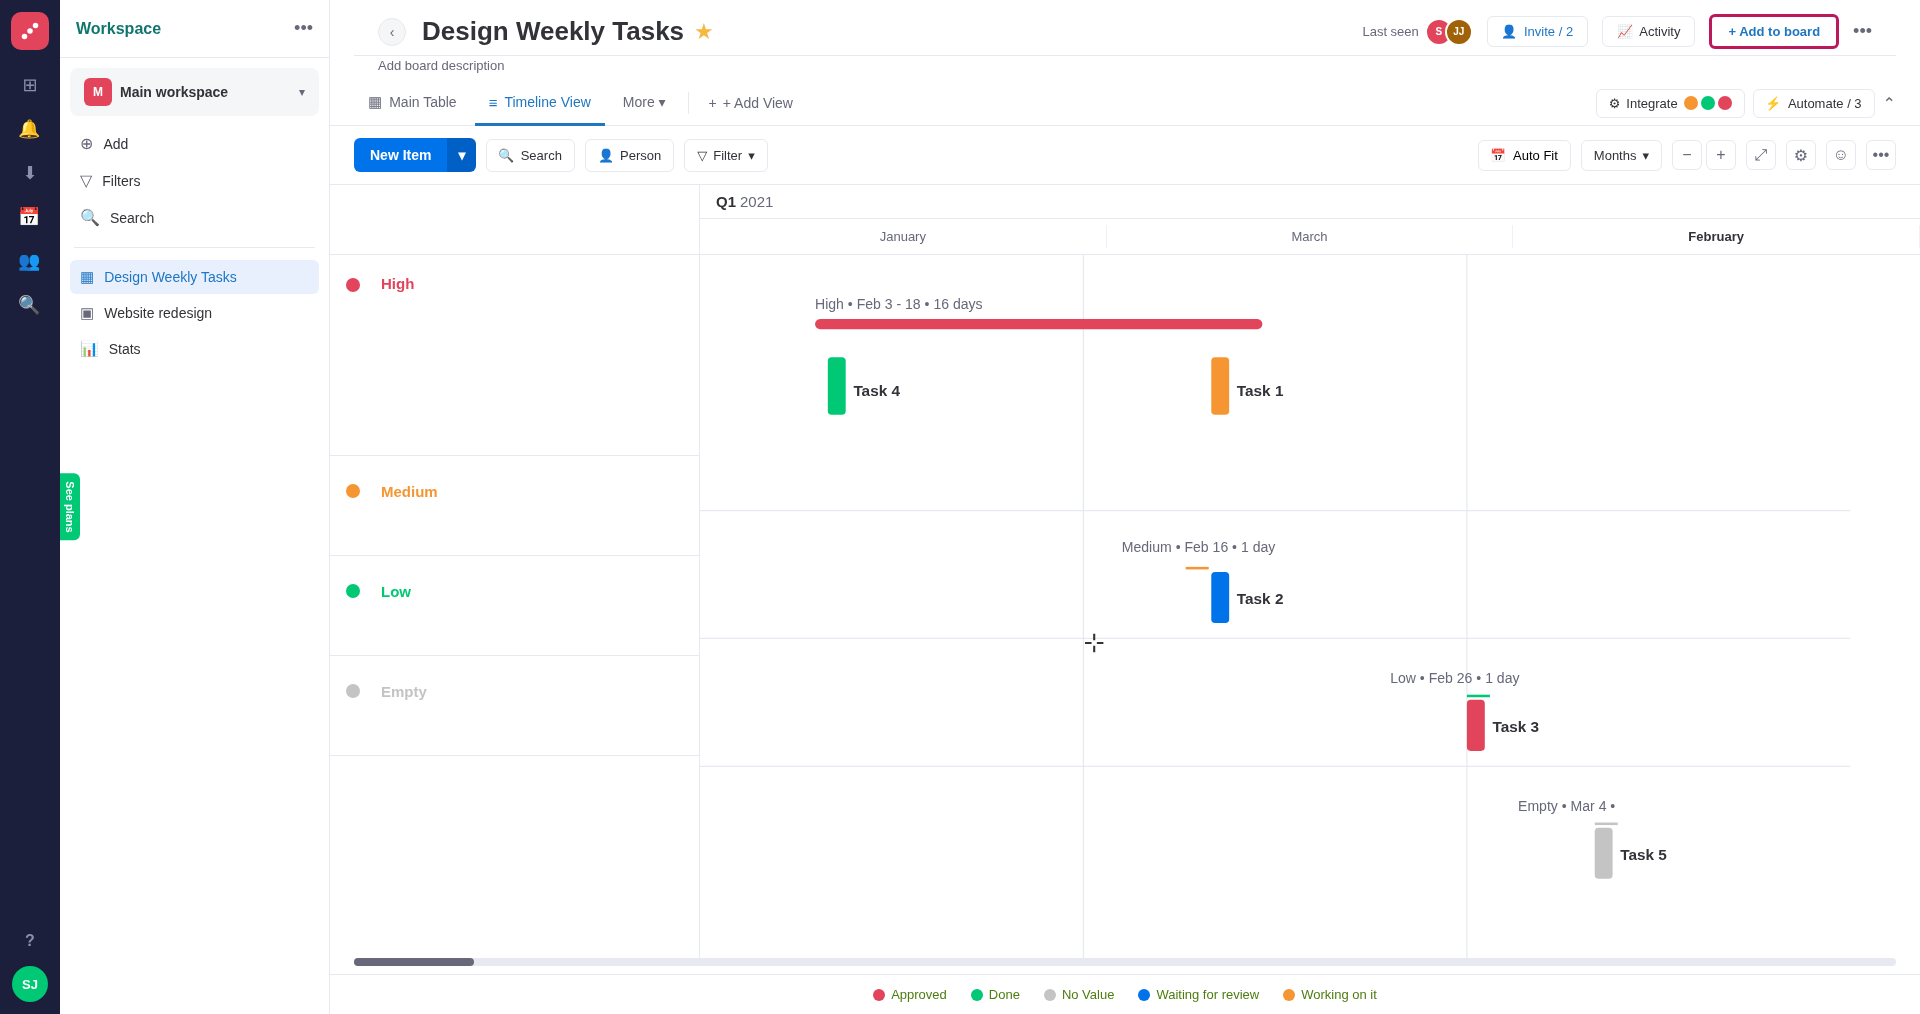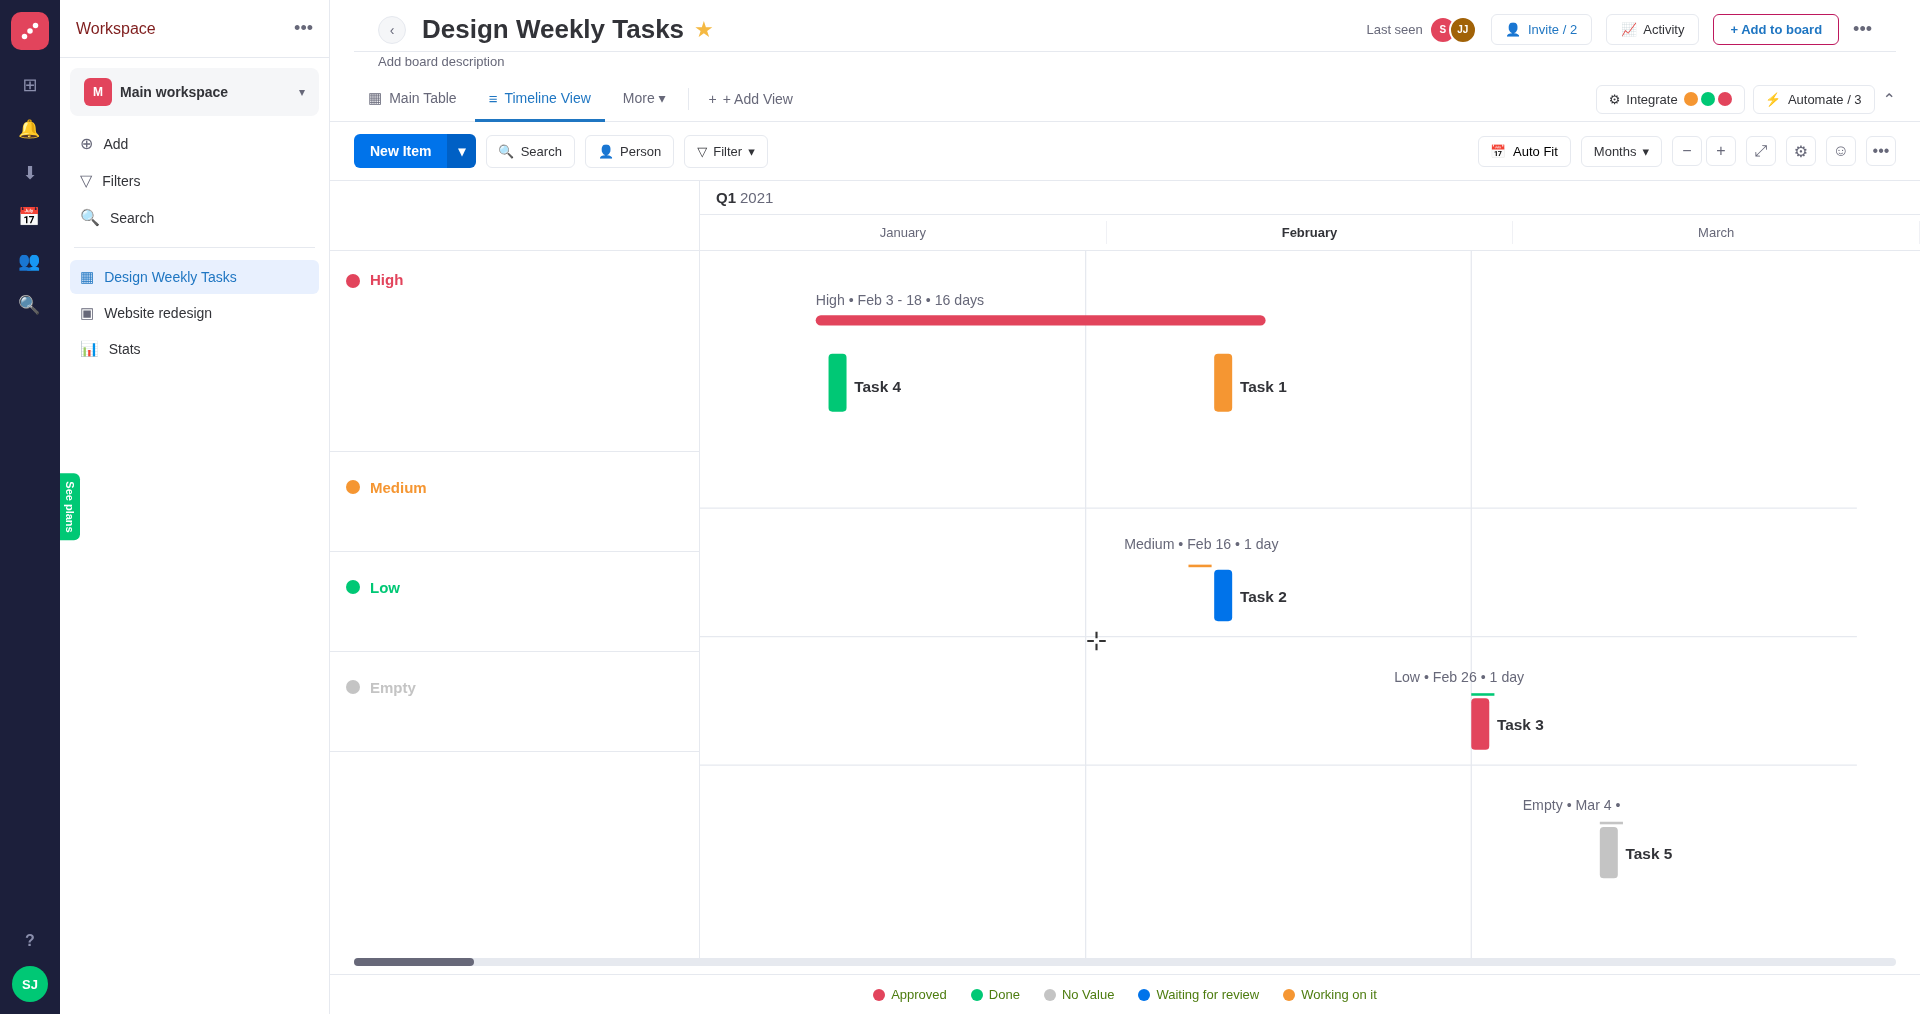--- a/index.html
+++ b/index.html
@@ -67,22 +67,22 @@
     }
     .sidebar-header {
       display: flex;
       align-items: center;
       justify-content: space-between;
       padding: 18px 16px;
       border-bottom: 1px solid #e6e9ef;
     }
     .sidebar-header .workspace-title {
       font-size: 16px;
-      font-weight: 400;
-      color: #7f1d1d;
+      font-weight: 700;
+      color: #0f766e;
     }
     .sidebar-header .more-icon { color: #676879; cursor: pointer; font-size: 18px; }
 
     .workspace-selector {
       display: flex;
       align-items: center;
       padding: 10px 14px;
       background: #f5f6f8;
       margin: 10px 10px 6px;
       border-radius: 8px;
@@ -198,21 +198,21 @@
       cursor: pointer;
       color: #323338;
       font-size: 13px;
       font-weight: 500;
     }
     .header-btn.invite { color: #1f76c2; }
     .add-board-btn {
       display: flex; align-items: center; gap: 6px;
       padding: 7px 16px;
       border-radius: 6px;
-      border: 1px solid #be185d;
+      border: 3px solid #be185d;
       background: #fff;
       cursor: pointer;
       color: #1f76c2;
       font-size: 13px;
       font-weight: 600;
     }
     .board-desc {
       color: #676879;
       font-size: 13px;
       padding: 2px 0 8px 24px;
@@ -390,21 +390,21 @@
       min-width: 370px;
       border-right: 1px solid #e6e9ef;
     }
     .gantt-group {
       border-bottom: 1px solid #e6e9ef;
     }
     .gantt-group-header {
       display: flex;
       align-items: center;
       padding: 12px 16px;
-      gap: 10px;
+      gap: 21px;
       background: #fff;
       min-height: 70px;
     }
     .group-dot {
       width: 14px; height: 14px;
       border-radius: 50%;
       flex-shrink: 0;
     }
     .group-label {
       font-size: 15px;
@@ -629,22 +629,22 @@
 
     <div class="gantt-header">
       <div class="gantt-left-header"></div>
       <div class="gantt-right-header">
         <div class="quarter-row">
           <span class="quarter-label">Q1</span>
           <span class="year-label">2021</span>
         </div>
         <div class="month-row">
           <div class="month-cell">January</div>
+          <div class="month-cell">March</div>
           <div class="month-cell" style="color:#323338;font-weight:600;">February</div>
-          <div class="month-cell">March</div>
         </div>
       </div>
     </div>
 
     <div class="gantt-body">
 
       <div class="gantt-left-panel">
 
         <div class="gantt-group" style="min-height:200px;">
           <div class="gantt-group-header" style="min-height:200px; align-items:flex-start; padding-top:20px;">

